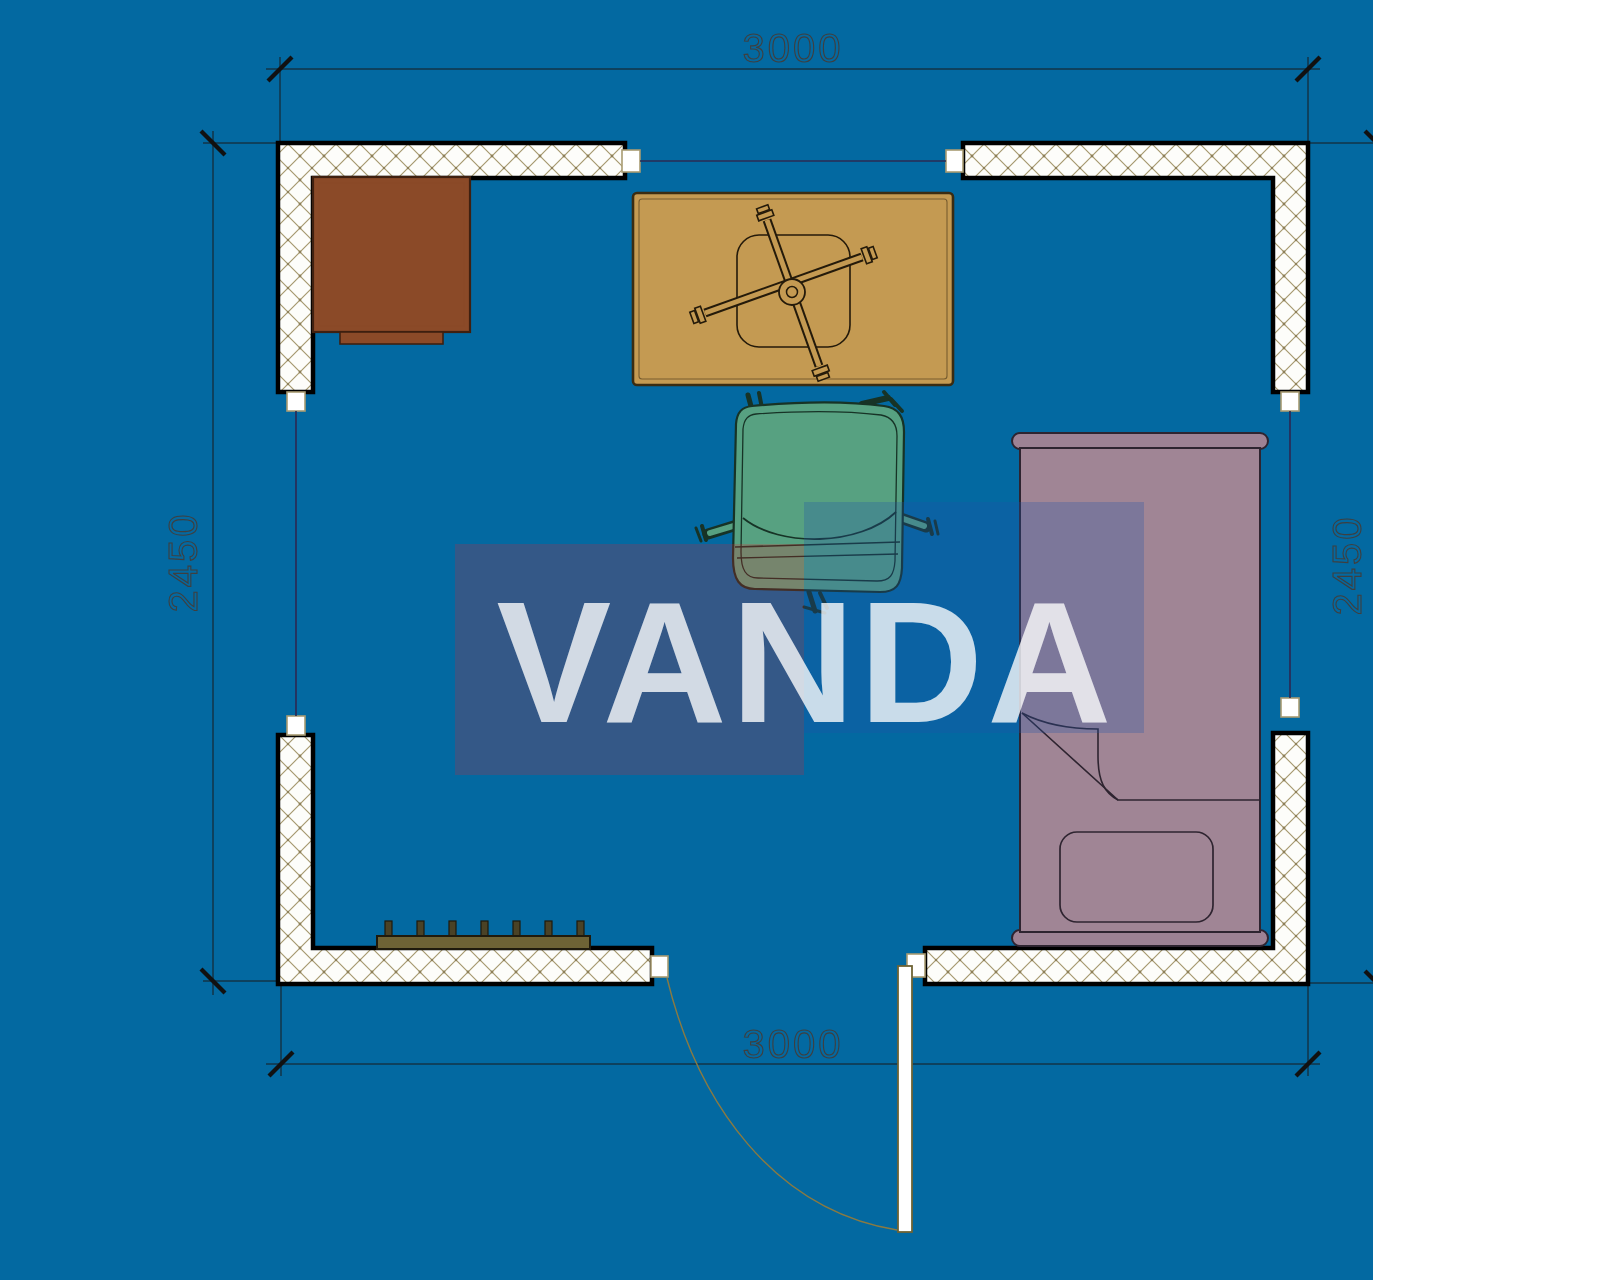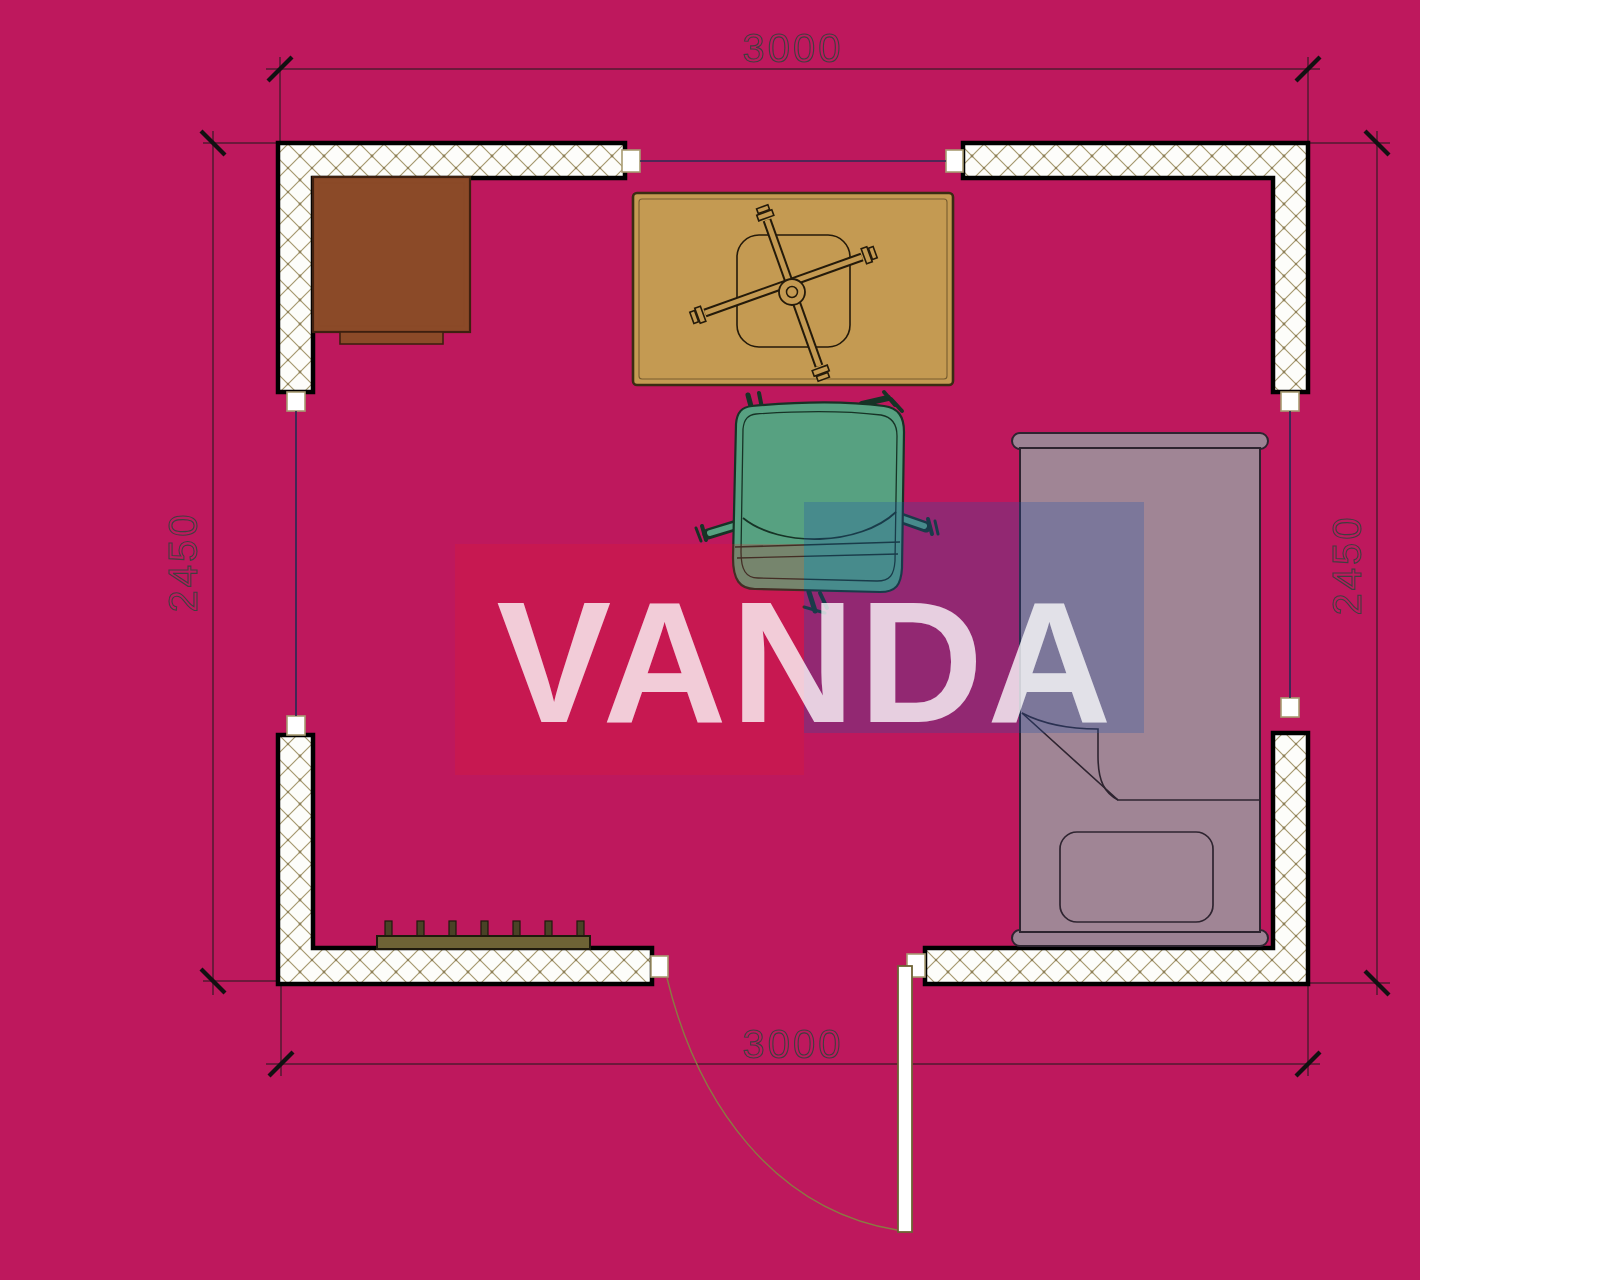--- a/index.html
+++ b/index.html
@@ -1,17 +1,17 @@
 <!DOCTYPE html>
 <html><head>
 <meta charset="utf-8">
 <style>
   html,body{margin:0;padding:0;background:#ffffff;}
-  .canvas{position:relative;width:1373px;height:1280px;background:#be185d;overflow:hidden;
-          font-family:"Liberation Sans", sans-serif;padding-left:47px;}
+  .canvas{position:relative;width:1373px;height:1280px;background:#0369a1;overflow:hidden;
+          font-family:"Liberation Sans", sans-serif;}
   svg{position:absolute;left:0;top:0;}
   text{font-family:"Liberation Sans", sans-serif;}
   .dim-text{font-size:40px;letter-spacing:3px;fill:none;stroke-width:1.1px;}
   .wm-text{font-size:172px;font-weight:bold;letter-spacing:4px;opacity:.78;}
 </style>
 </head>
 <body>
 
 <div class="canvas">
 <svg width="1600" height="1280" viewBox="0 0 1600 1280">

